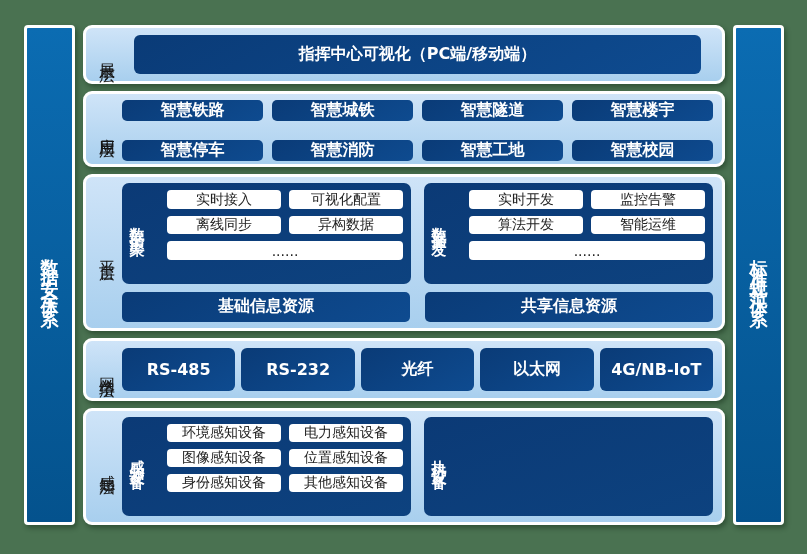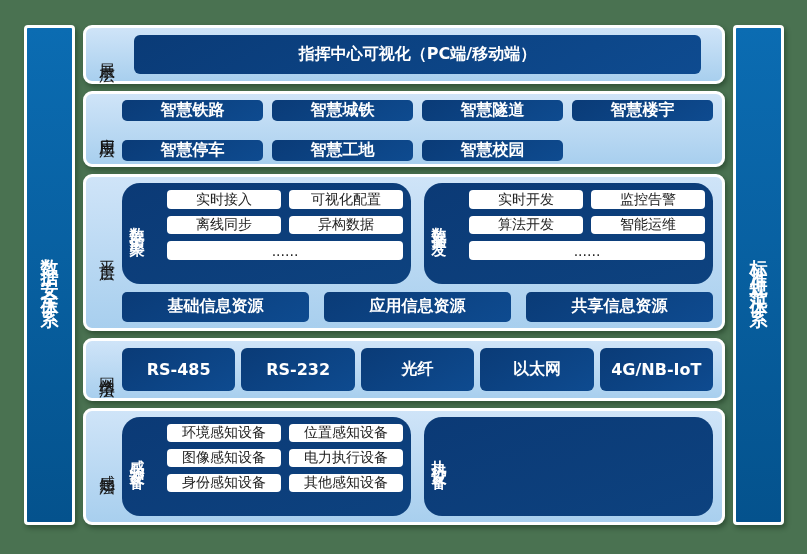--- a/index.html
+++ b/index.html
@@ -47,21 +47,21 @@
   .command-box{flex:1;border-radius:6px;}
   
   .panel-app{height:76px;}
   .content-app{display:grid;grid-template-columns:repeat(4,1fr);grid-auto-rows:1fr;gap:19px 9px;}
   
   .panel-platform{height:162px;}
   .content-platform{display:flex;flex-direction:column;gap:8px;}
   .groups-row{flex:1;display:flex;gap:13px;min-height:0;}
   .group{
     flex:1;background:linear-gradient(160deg,#0b3a76,#0d427f);
-    border-radius:18px;display:flex;align-items:stretch;
+    border-radius:7px;display:flex;align-items:stretch;
     padding:7px 8px 24px 7px;gap:23px;min-width:0;
   }
   .group-label{
     writing-mode:vertical-lr;text-orientation:upright;
     color:#fff;font-weight:bold;font-size:15px;letter-spacing:5px;
     align-self:center;flex:0 0 auto;line-height:1;
   }
   .chips{flex:1;display:grid;grid-template-columns:1fr 1fr;grid-auto-rows:1fr;gap:7px 8px;min-width:0;}
   .chip{
     background:#ffffff;border-radius:4px;color:#222222;font-size:14px;
@@ -98,20 +98,21 @@
     </section>
 
     <section class="panel panel-app">
       <span class="layer-label">应用层</span>
       <div class="content content-app">
         <div class="dark-box">智慧铁路</div>
         <div class="dark-box">智慧城铁</div>
         <div class="dark-box">智慧隧道</div>
         <div class="dark-box">智慧楼宇</div>
         <div class="dark-box">智慧停车</div>
+        <div class="dark-box">智慧消防</div>
         <div class="dark-box">智慧工地</div>
         <div class="dark-box">智慧校园</div>
       </div>
     </section>
 
     <section class="panel panel-platform">
       <span class="layer-label">平台层</span>
       <div class="content content-platform">
         <div class="groups-row">
           <div class="group">
@@ -130,21 +131,20 @@
               <div class="chip">实时开发</div>
               <div class="chip">监控告警</div>
               <div class="chip">算法开发</div>
               <div class="chip">智能运维</div>
               <div class="chip chip-wide">......</div>
             </div>
           </div>
         </div>
         <div class="resources-row">
           <div class="dark-box resource-box">基础信息资源</div>
-          <div class="dark-box resource-box">应用信息资源</div>
           <div class="dark-box resource-box">共享信息资源</div>
         </div>
       </div>
     </section>
 
     <section class="panel panel-network">
       <span class="layer-label">网络层</span>
       <div class="content content-network">
         <div class="dark-box net-box">RS-485</div>
         <div class="dark-box net-box">RS-232</div>
@@ -154,23 +154,23 @@
       </div>
     </section>
 
     <section class="panel panel-perception">
       <span class="layer-label">感知层</span>
       <div class="content content-perception">
         <div class="group">
           <span class="group-label">感知设备</span>
           <div class="chips">
             <div class="chip">环境感知设备</div>
+            <div class="chip">电力感知设备</div>
+            <div class="chip">图像感知设备</div>
             <div class="chip">位置感知设备</div>
-            <div class="chip">图像感知设备</div>
-            <div class="chip">电力执行设备</div>
             <div class="chip">身份感知设备</div>
             <div class="chip">其他感知设备</div>
           </div>
         </div>
         <div class="group">
           <span class="group-label">执行设备</span>
         </div>
       </div>
     </section>
 

